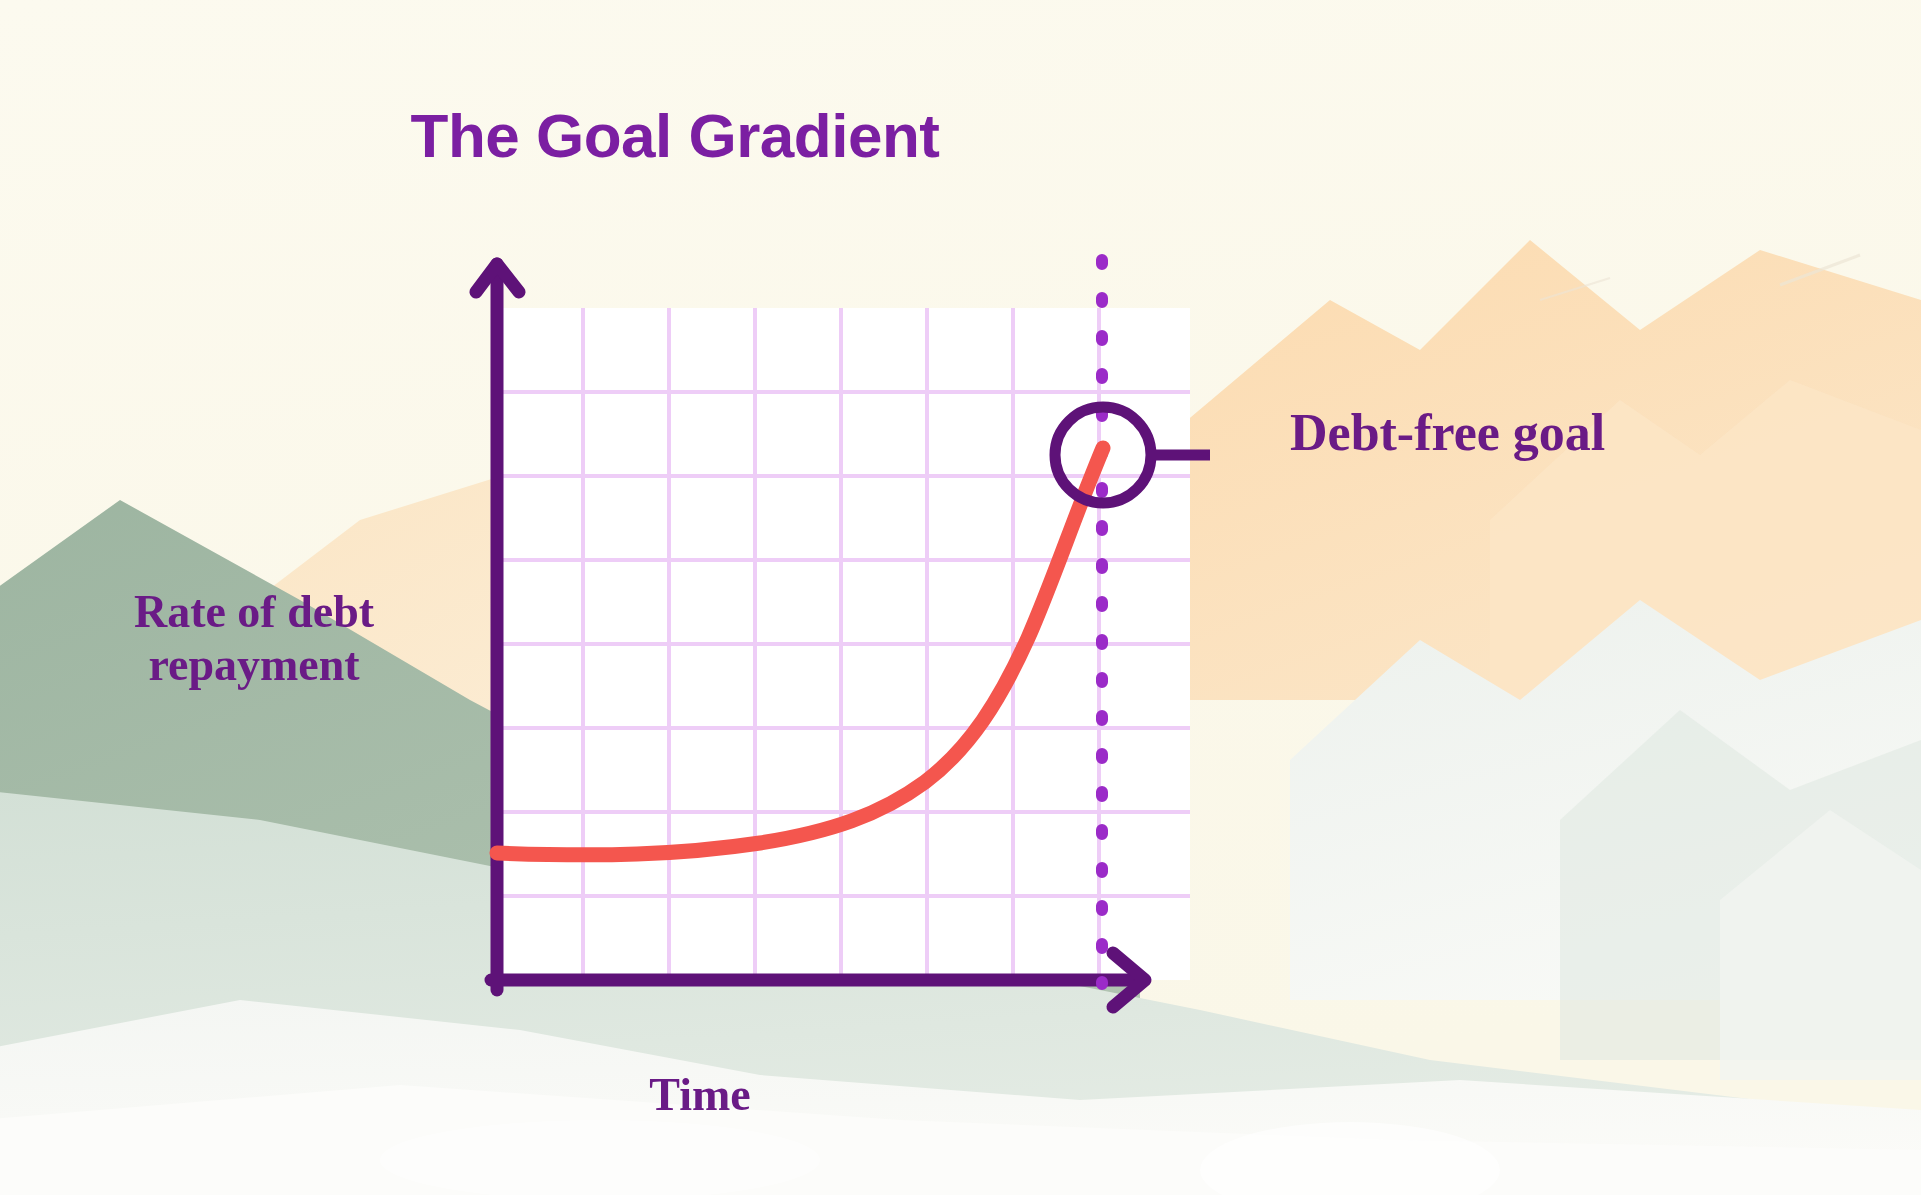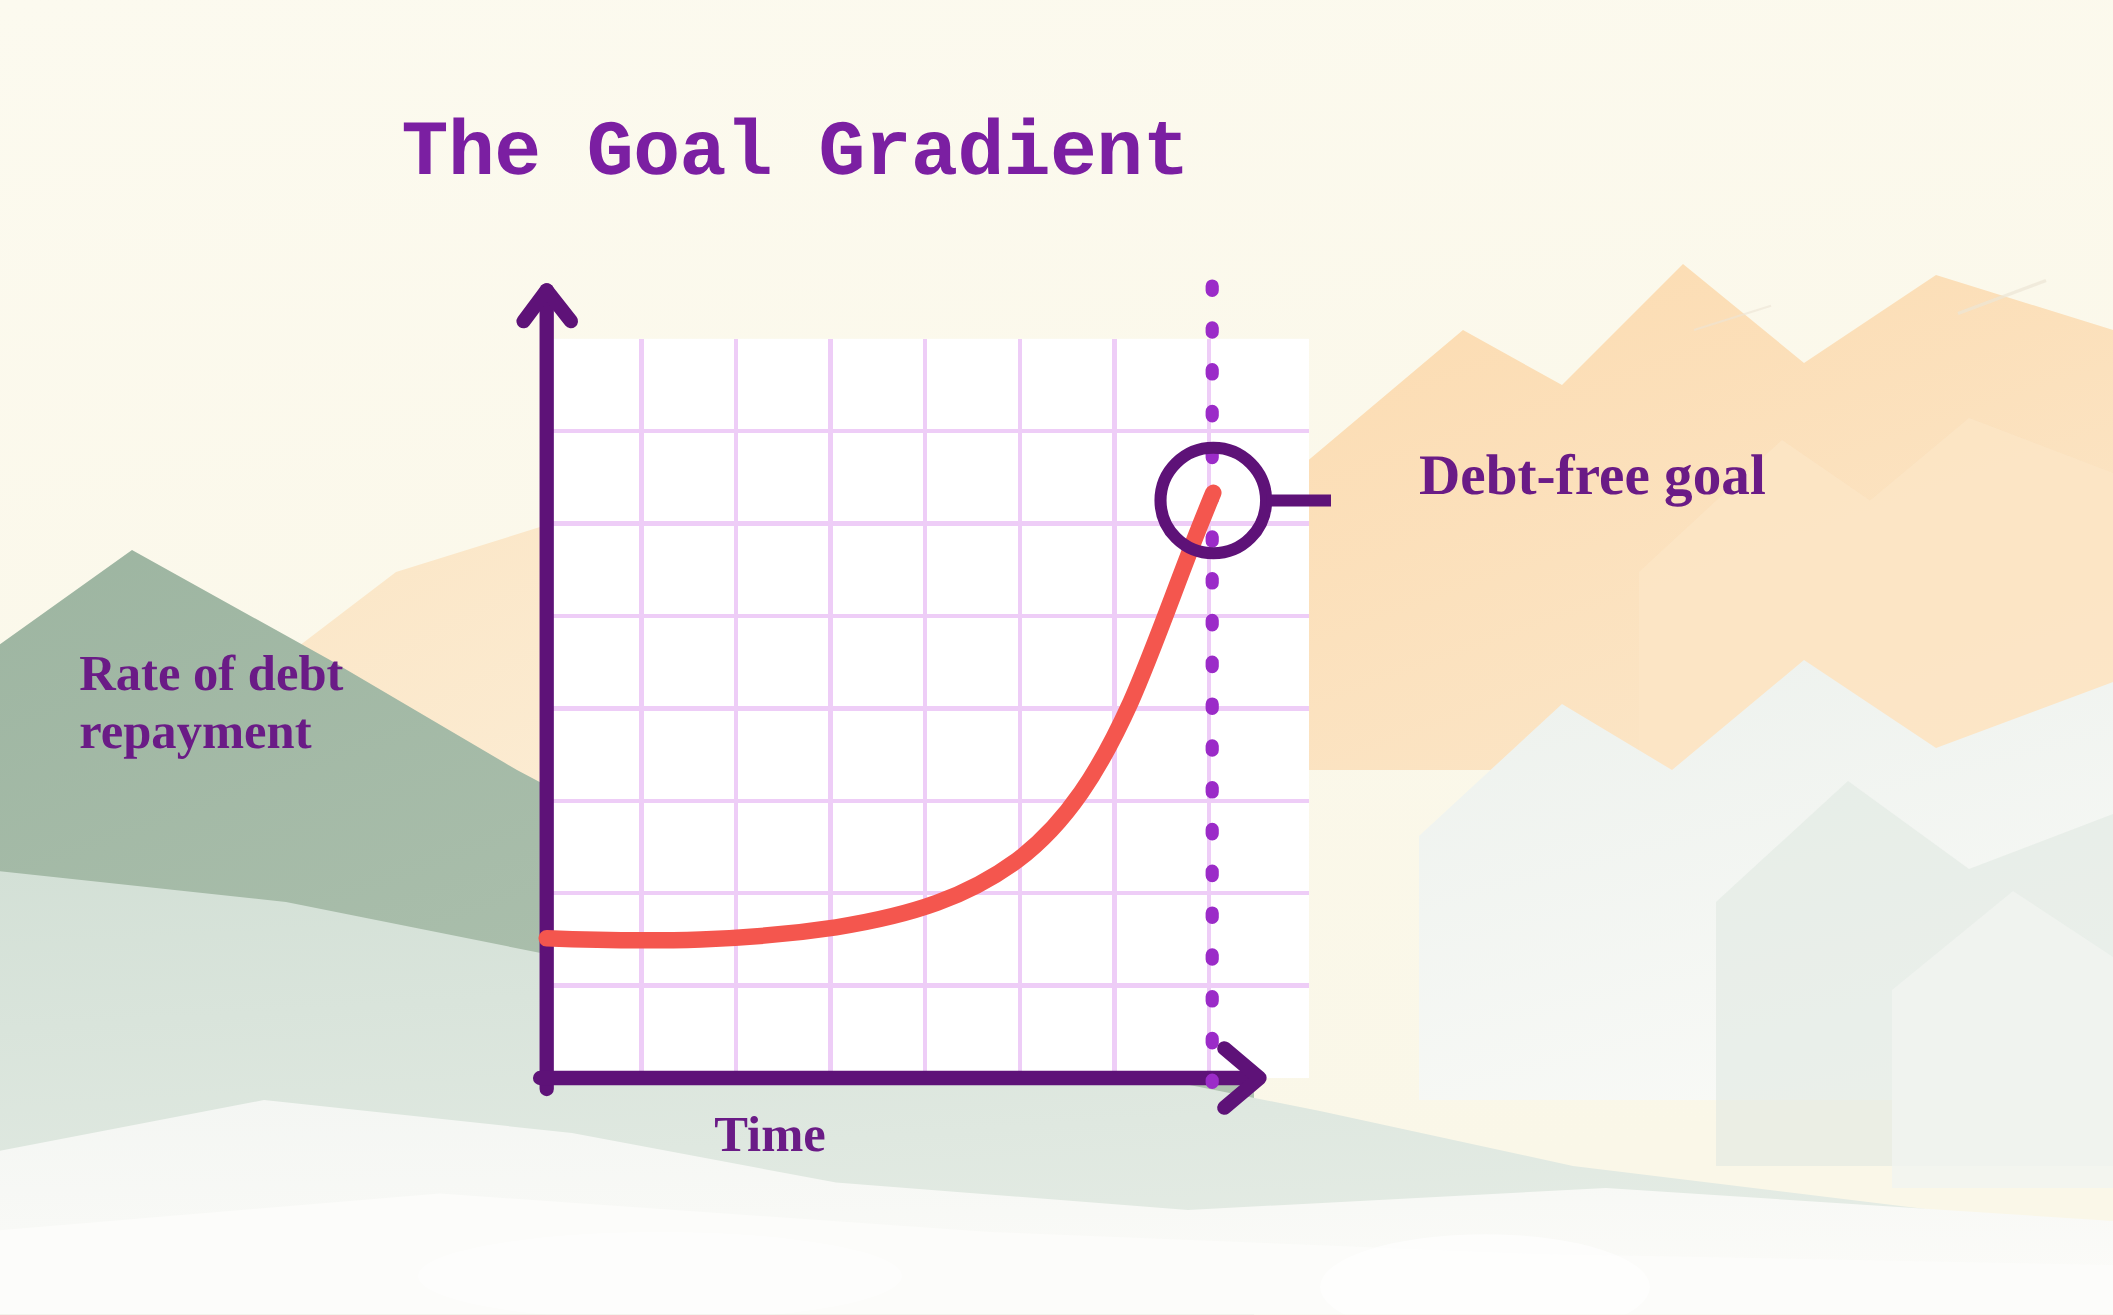--- a/index.html
+++ b/index.html
@@ -24,55 +24,55 @@
     height: 1195px;
   }
 
   
   #title {
     position: absolute;
     left: 0;
     top: 100px;
     width: 1350px;
     text-align: center;
-    font-family: Liberation Mono, monospace;
-    font-weight: bold;
-    font-size: 71px;
+    font-family: Liberation Sans, sans-serif;
+    font-weight: bold;
+    font-size: 62px;
     letter-spacing: -0.5px;
     color: #7b1fa2;
     white-space: nowrap;
-    padding-left: 48px;
   }
 
   
   #chart-wrap {
     position: absolute;
     left: 380px;
     top: 230px;
     width: 830px;
     height: 790px;
   }
   #chart-svg { display: block; }
 
   
   #y-axis-label {
     position: absolute;
-    left: 72px;
+    left: 94px;
     top: 586px;
     width: 320px;
+    text-align: center;
     font-family: "Liberation Serif", serif;
     font-weight: bold;
     font-size: 46px;
     line-height: 1.15;
     color: #6a1b86;
   }
   #x-axis-label {
     position: absolute;
     left: 560px;
-    top: 1004px;
+    top: 1068px;
     width: 280px;
     text-align: center;
     font-family: "Liberation Serif", serif;
     font-weight: bold;
     font-size: 46px;
     color: #6a1b86;
   }
 
   
   #callout {

